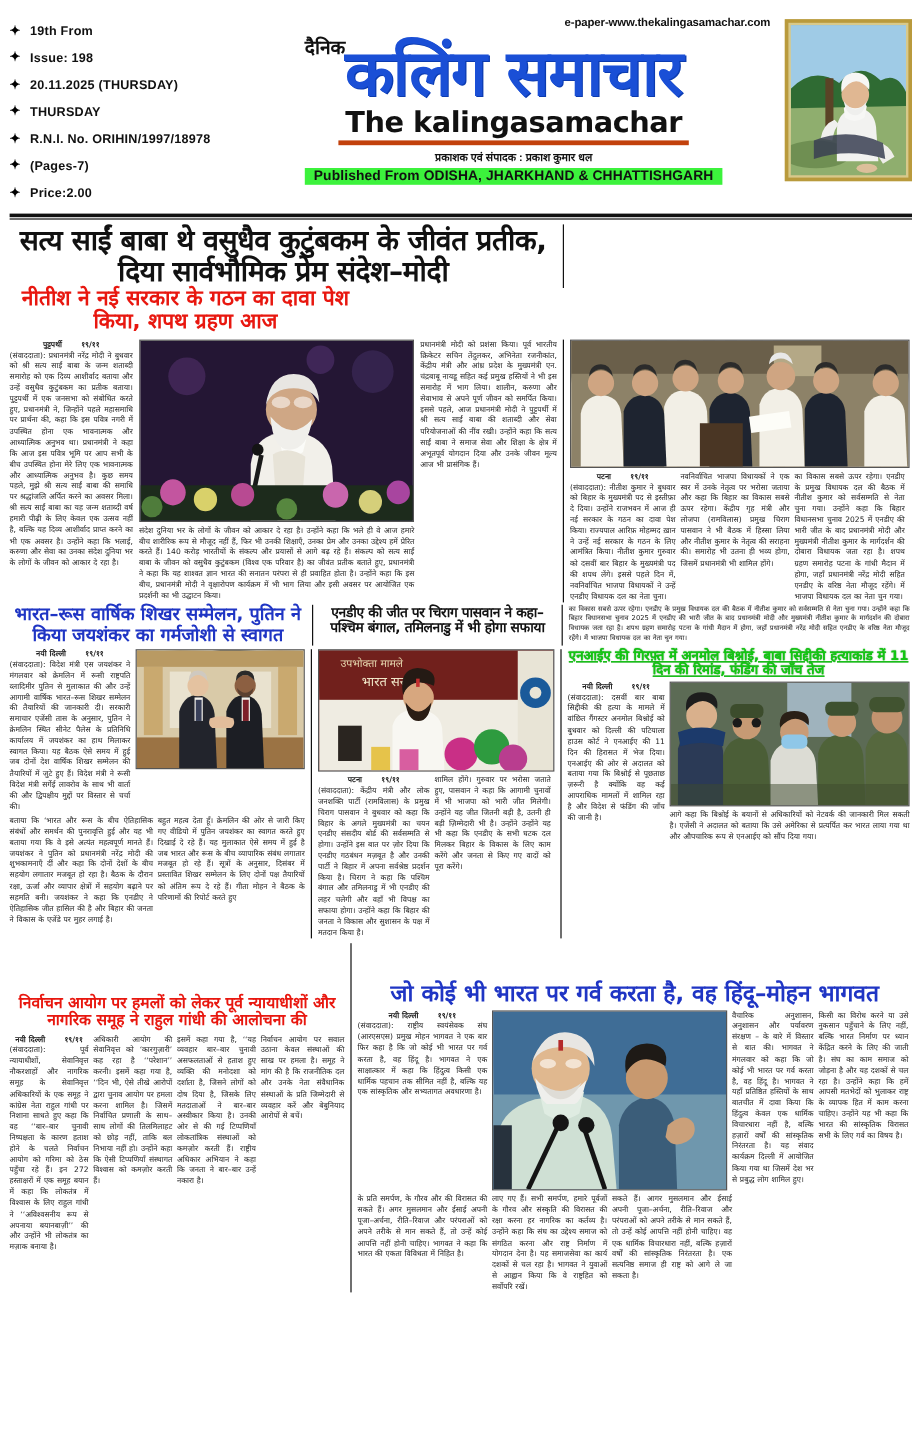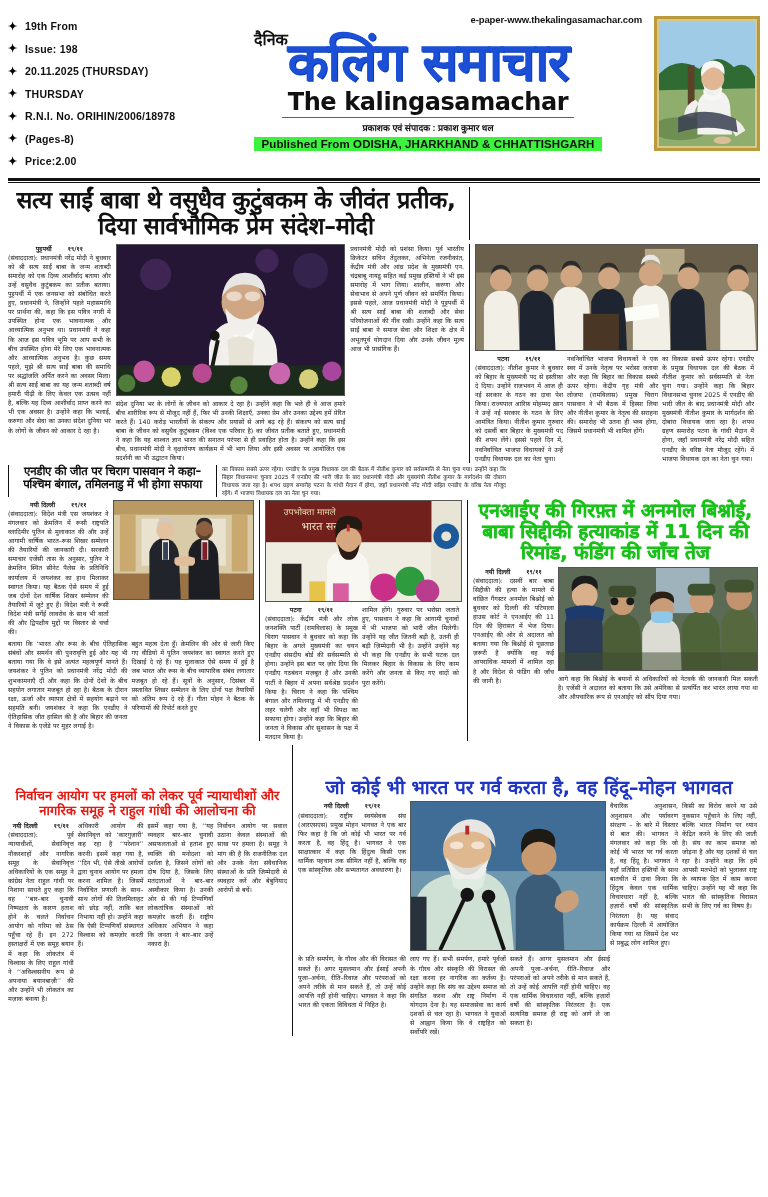--- a/index.html
+++ b/index.html
@@ -38,21 +38,21 @@
     margin-top:24px;
     font-family:"DejaVu Sans", sans-serif;
     font-size:53px; line-height:56px; font-weight:bold;
     color:#1a4fd6; letter-spacing:-1px;
     text-shadow:1px 1px 0 #0b3bb0;
   }
   .mast-sub {
     font-family:"DejaVu Sans", sans-serif;
     font-size:24px; font-weight:bold; color:#111;
     letter-spacing:-.4px; margin-top:-2px;
-    border-bottom:1px solid #c2410c; display:inline-block; padding:0 6px 1px 6px;
+    border-bottom:4px solid #c2410c; display:inline-block; padding:0 6px 1px 6px;
   }
   .mast-pub { font-size:9px; color:#111; margin-top:3px; font-weight:bold; }
   .mast-green {
     margin:3px auto 0 auto;
     background:#3cf23c; color:#111;
     font-size:11.5px; font-weight:bold;
     display:inline-block; padding:1px 8px;
     letter-spacing:.1px;
   }
   .mast-right { width:112px; flex:0 0 112px; padding:10px 0 0 6px; }
@@ -149,25 +149,25 @@
         <li>
             <span class="bullet">✦</span>
             <span>20.11.2025 (THURSDAY)</span>
           </li>
         <li>
             <span class="bullet">✦</span>
             <span>THURSDAY</span>
           </li>
         <li>
             <span class="bullet">✦</span>
-            <span>R.N.I. No. ORIHIN/2006/18978</span>
-          </li>
-        <li>
-            <span class="bullet">✦</span>
-            <span>(Pages-8)</span>
+            <span>R.N.I. No. ORIHIN/1997/18978</span>
+          </li>
+        <li>
+            <span class="bullet">✦</span>
+            <span>(Pages-7)</span>
           </li>
         <li>
             <span class="bullet">✦</span>
             <span>Price:2.00</span>
           </li>
       </ul>
     </div>
 
     <div class="mast-center">
       <div class="epaper">e-paper-www.thekalingasamachar.com</div>
@@ -201,20 +201,23 @@
       </div>
     </div>
   </div>
 
   <hr class="rule-thick">
   <hr class="rule-thin">
 
   <div class="row" style="margin-top:4px;flex-direction:column;">
     <div style="width:462px; padding-right:5px; border-right:1px solid #111;">
       <div class="hl hl-black">सत्य साईं बाबा थे वसुधैव कुटुंबकम के जीवंत प्रतीक, दिया सार्वभौमिक प्रेम संदेश–मोदी</div>
+    </div>
+    <div style="width:288px; padding-left:5px;">
+      <div class="hl hl-red" style="font-size:17.5px;">नीतीश ने नई सरकार के गठन का दावा पेश किया, शपथ ग्रहण आज</div>
     </div>
   </div>
 
   <div class="row" style="margin-top:4px;">
 
     <div style="width:462px; padding-right:5px; border-right:1px solid #111;">
       <div class="row">
         <div style="width:108px; padding-right:5px;">
           <div class="col-text dateline">
             <span class="place">पुट्टपर्थी</span><span class="date">१९/११</span>
@@ -307,20 +310,23 @@
           <div class="col-text">नवनिर्वाचित भाजपा विधायकों ने एक स्वर में उनके नेतृत्व पर भरोसा जताया और कहा कि बिहार का विकास सबसे ऊपर रहेगा। केंद्रीय गृह मंत्री और लोजपा (रामविलास) प्रमुख चिराग पासवान ने भी बैठक में हिस्सा लिया और नीतीश कुमार के नेतृत्व की सराहना की। समारोह भी उतना ही भव्य होगा, जिसमें प्रधानमंत्री भी शामिल होंगे।</div>
         </div>
         <div style="width:92px;">
           <div class="col-text">का विकास सबसे ऊपर रहेगा। एनडीए के प्रमुख विधायक दल की बैठक में नीतीश कुमार को सर्वसम्मति से नेता चुना गया। उन्होंने कहा कि बिहार विधानसभा चुनाव 2025 में एनडीए की भारी जीत के बाद प्रधानमंत्री मोदी और मुख्यमंत्री नीतीश कुमार के मार्गदर्शन की दोबारा विधायक जता रहा है। शपथ ग्रहण समारोह पटना के गांधी मैदान में होगा, जहाँ प्रधानमंत्री नरेंद्र मोदी सहित एनडीए के वरिष्ठ नेता मौजूद रहेंगे। में भाजपा विधायक दल का नेता चुन गया।</div>
         </div>
       </div>
     </div>
   </div>
 
   <div class="row" style="margin-top:2px;">
+    <div style="width:252px; padding-right:5px;">
+      <div class="hl hl-blue" style="font-size:15px;">भारत–रूस वार्षिक शिखर सम्मेलन, पुतिन ने किया जयशंकर का गर्मजोशी से स्वागत</div>
+    </div>
     <div style="width:208px; padding:0 5px; border-left:1px solid #111;">
       <div class="hl hl-black" style="font-size:11.5px;">एनडीए की जीत पर चिराग पासवान ने कहा– पश्चिम बंगाल, तमिलनाडु में भी होगा सफाया</div>
     </div>
     <div style="width:290px; padding-left:5px; border-left:1px solid #111;">
       <div class="col-text" style="font-size:5.6px; line-height:8px;">का विकास सबसे ऊपर रहेगा। एनडीए के प्रमुख विधायक दल की बैठक में नीतीश कुमार को सर्वसम्मति से नेता चुना गया। उन्होंने कहा कि बिहार विधानसभा चुनाव 2025 में एनडीए की भारी जीत के बाद प्रधानमंत्री मोदी और मुख्यमंत्री नीतीश कुमार के मार्गदर्शन की दोबारा विधायक जता रहा है। शपथ ग्रहण समारोह पटना के गांधी मैदान में होगा, जहाँ प्रधानमंत्री नरेंद्र मोदी सहित एनडीए के वरिष्ठ नेता मौजूद रहेंगे। में भाजपा विधायक दल का नेता चुन गया।</div>
     </div>
   </div>
 
   <div class="row" style="margin-top:3px;">
 
@@ -399,21 +405,21 @@
           </div>
           <div class="col-text">(संवाददाता): केंद्रीय मंत्री और लोक जनशक्ति पार्टी (रामविलास) के प्रमुख चिराग पासवान ने बुधवार को कहा कि बिहार के अगले मुख्यमंत्री का चयन एनडीए संसदीय बोर्ड की सर्वसम्मति से होगा। उन्होंने इस बात पर ज़ोर दिया कि एनडीए गठबंधन मज़बूत है और उनकी पार्टी ने बिहार में अपना सर्वश्रेष्ठ प्रदर्शन किया है। चिराग ने कहा कि पश्चिम बंगाल और तमिलनाडु में भी एनडीए की लहर चलेगी और वहाँ भी विपक्ष का सफाया होगा। उन्होंने कहा कि बिहार की जनता ने विकास और सुशासन के पक्ष में मतदान किया है।</div>
         </div>
         <div style="width:97px;">
           <div class="col-text">शामिल होंगे। गुरुवार पर भरोसा जताते हुए, पासवान ने कहा कि आगामी चुनावों में भी भाजपा को भारी जीत मिलेगी। उन्होंने यह जीत जितनी बड़ी है, उतनी ही बड़ी ज़िम्मेदारी भी है। उन्होंने उन्होंने यह भी कहा कि एनडीए के सभी घटक दल मिलकर बिहार के विकास के लिए काम करेंगे और जनता से किए गए वादों को पूरा करेंगे।</div>
         </div>
       </div>
     </div>
 
     <div style="width:290px; padding-left:5px;">
-      <div class="hl hl-green" style="font-size:19px;">एनआईए की गिरफ़्त में अनमोल बिश्नोई, बाबा सिद्दीकी हत्याकांड में 11 दिन की रिमांड, फंडिंग की जाँच तेज</div>
+      <div class="hl hl-green" style="font-size:11px;text-decoration:underline;">एनआईए की गिरफ़्त में अनमोल बिश्नोई, बाबा सिद्दीकी हत्याकांड में 11 दिन की रिमांड, फंडिंग की जाँच तेज</div>
       <div class="row" style="margin-top:3px;">
         <div style="width:85px; padding-right:4px;">
           <div class="col-text dateline">
             <span class="place">नयी दिल्ली</span><span class="date">१९/११</span>
           </div>
           <div class="col-text">(संवाददाता): दसवीं बार बाबा सिद्दीकी की हत्या के मामले में वांछित गैंगस्टर अनमोल बिश्नोई को बुधवार को दिल्ली की पटियाला हाउस कोर्ट ने एनआईए की 11 दिन की हिरासत में भेज दिया। एनआईए की ओर से अदालत को बताया गया कि बिश्नोई से पूछताछ ज़रूरी है क्योंकि वह कई आपराधिक मामलों में शामिल रहा है और विदेश से फंडिंग की जाँच की जानी है।</div>
         </div>
         <div style="width:200px;">
           <div class="photo bord ph-nia" style="width:100%; height:104px;">
             <svg width="100%" height="100%" viewBox="0 0 200 104" preserveAspectRatio="none">

